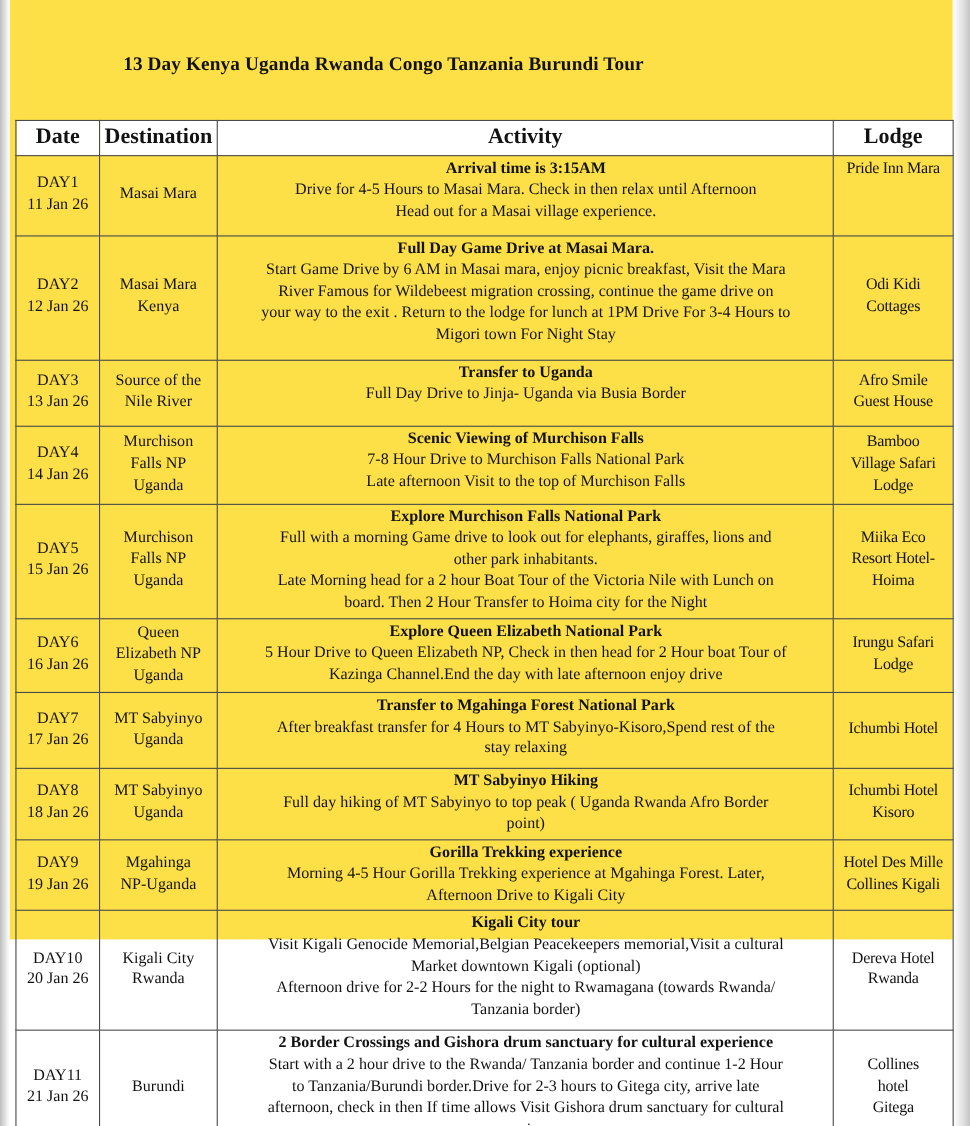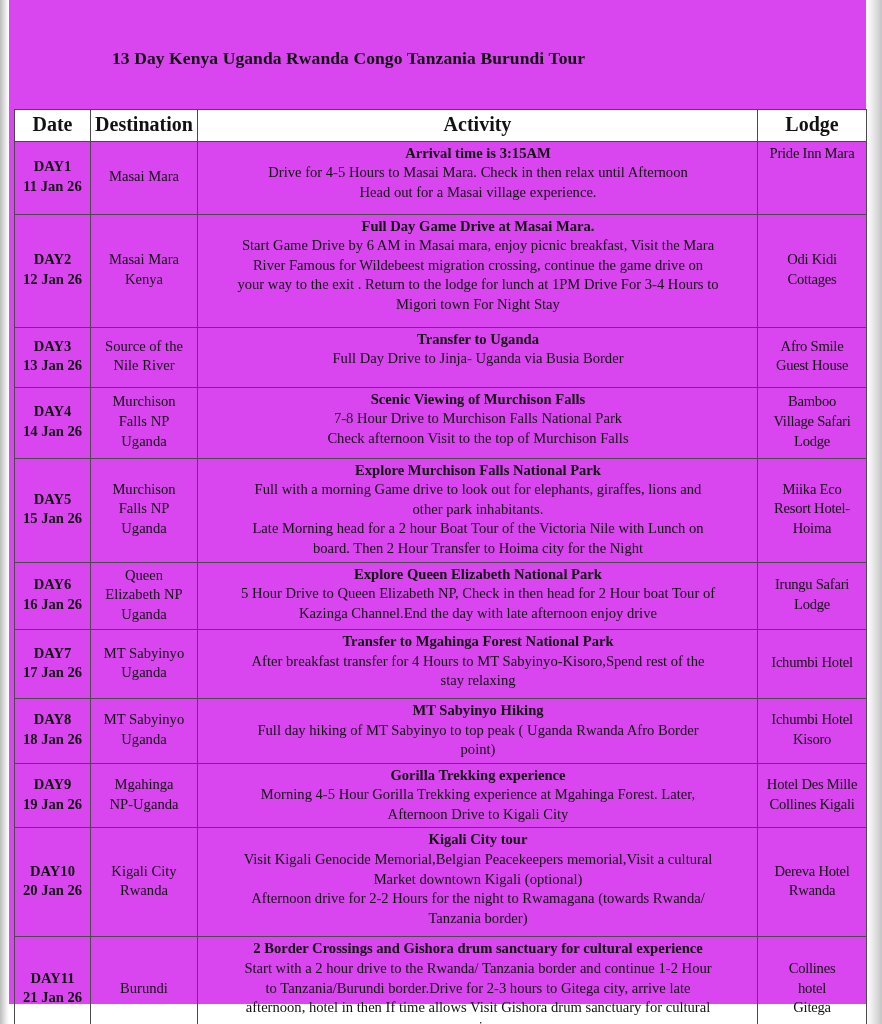--- a/index.html
+++ b/index.html
@@ -38,22 +38,22 @@
     right: 0;
     width: 16px;
     background: linear-gradient(to left, #c4c4c4 0%, #dcdcdc 35%, #f2f2f2 72%, #ffffff 100%);
   }
 
   #page {
     position: absolute;
     left: 9px;
     top: 0;
     width: 857px;
-    height: 1004px;
-    background: #d946ef;
+    height: 854px;
+    background: #fde047;
   }
 
   
   .doc-title {
     position: absolute;
     left: 103px;
     top: 48px;
     font-size: 17.5px;
     font-weight: bold;
     color: #111111;
@@ -93,21 +93,20 @@
     font-size: 20px;
     height: 26px;
     padding: 1px 2px 3px 2px;
     background: #ffffff;
   }
 
   
   td.date-cell {
     text-align: center;
     padding: 3px 2px 5px 2px;
-    font-weight: bold;
   }
   td.date-cell .day-label { display: block; white-space: nowrap; }
   td.date-cell .day-date  { display: block; white-space: nowrap; }
 
   
   td.dest-cell {
     text-align: center;
     padding: 3px 3px 5px 3px;
   }
   td.dest-cell .dest-line { display: block; }
@@ -247,21 +246,21 @@
               <span class="day-date">14 Jan 26</span>
             </td>
             <td class="dest-cell">
               <span class="dest-line">Murchison</span>
               <span class="dest-line">Falls NP</span>
               <span class="dest-line">Uganda</span>
             </td>
             <td class="act-cell">
               <span class="act-head">Scenic Viewing of Murchison Falls</span>
               <span class="act-line">7-8 Hour Drive to Murchison Falls National Park</span>
-              <span class="act-line">Check afternoon Visit to the top of Murchison Falls</span>
+              <span class="act-line">Late afternoon Visit to the top of Murchison Falls</span>
             </td>
             <td class="lodge-cell tight">
               <span class="lodge-line">Bamboo</span>
               <span class="lodge-line">Village Safari</span>
               <span class="lodge-line">Lodge</span>
             </td>
           </tr>
           <tr class="r5">
             <td class="date-cell">
               <span class="day-label">DAY5</span>
@@ -387,21 +386,21 @@
               <span class="day-label">DAY11</span>
               <span class="day-date">21 Jan 26</span>
             </td>
             <td class="dest-cell">
               <span class="dest-line">Burundi</span>
             </td>
             <td class="act-cell">
               <span class="act-head">2 Border Crossings and Gishora drum sanctuary for cultural experience</span>
               <span class="act-line">Start with a 2 hour drive to the Rwanda/ Tanzania border and continue 1-2 Hour</span>
               <span class="act-line">to Tanzania/Burundi border.Drive for 2-3 hours to Gitega city, arrive late</span>
-              <span class="act-line">afternoon, hotel in then If time allows Visit Gishora drum sanctuary for cultural</span>
+              <span class="act-line">afternoon, check in then If time allows Visit Gishora drum sanctuary for cultural</span>
               <span class="act-line">experience</span>
             </td>
             <td class="lodge-cell tight">
               <span class="lodge-line">Collines</span>
               <span class="lodge-line">hotel</span>
               <span class="lodge-line">Gitega</span>
             </td>
           </tr>
         </tbody>
     </table>

